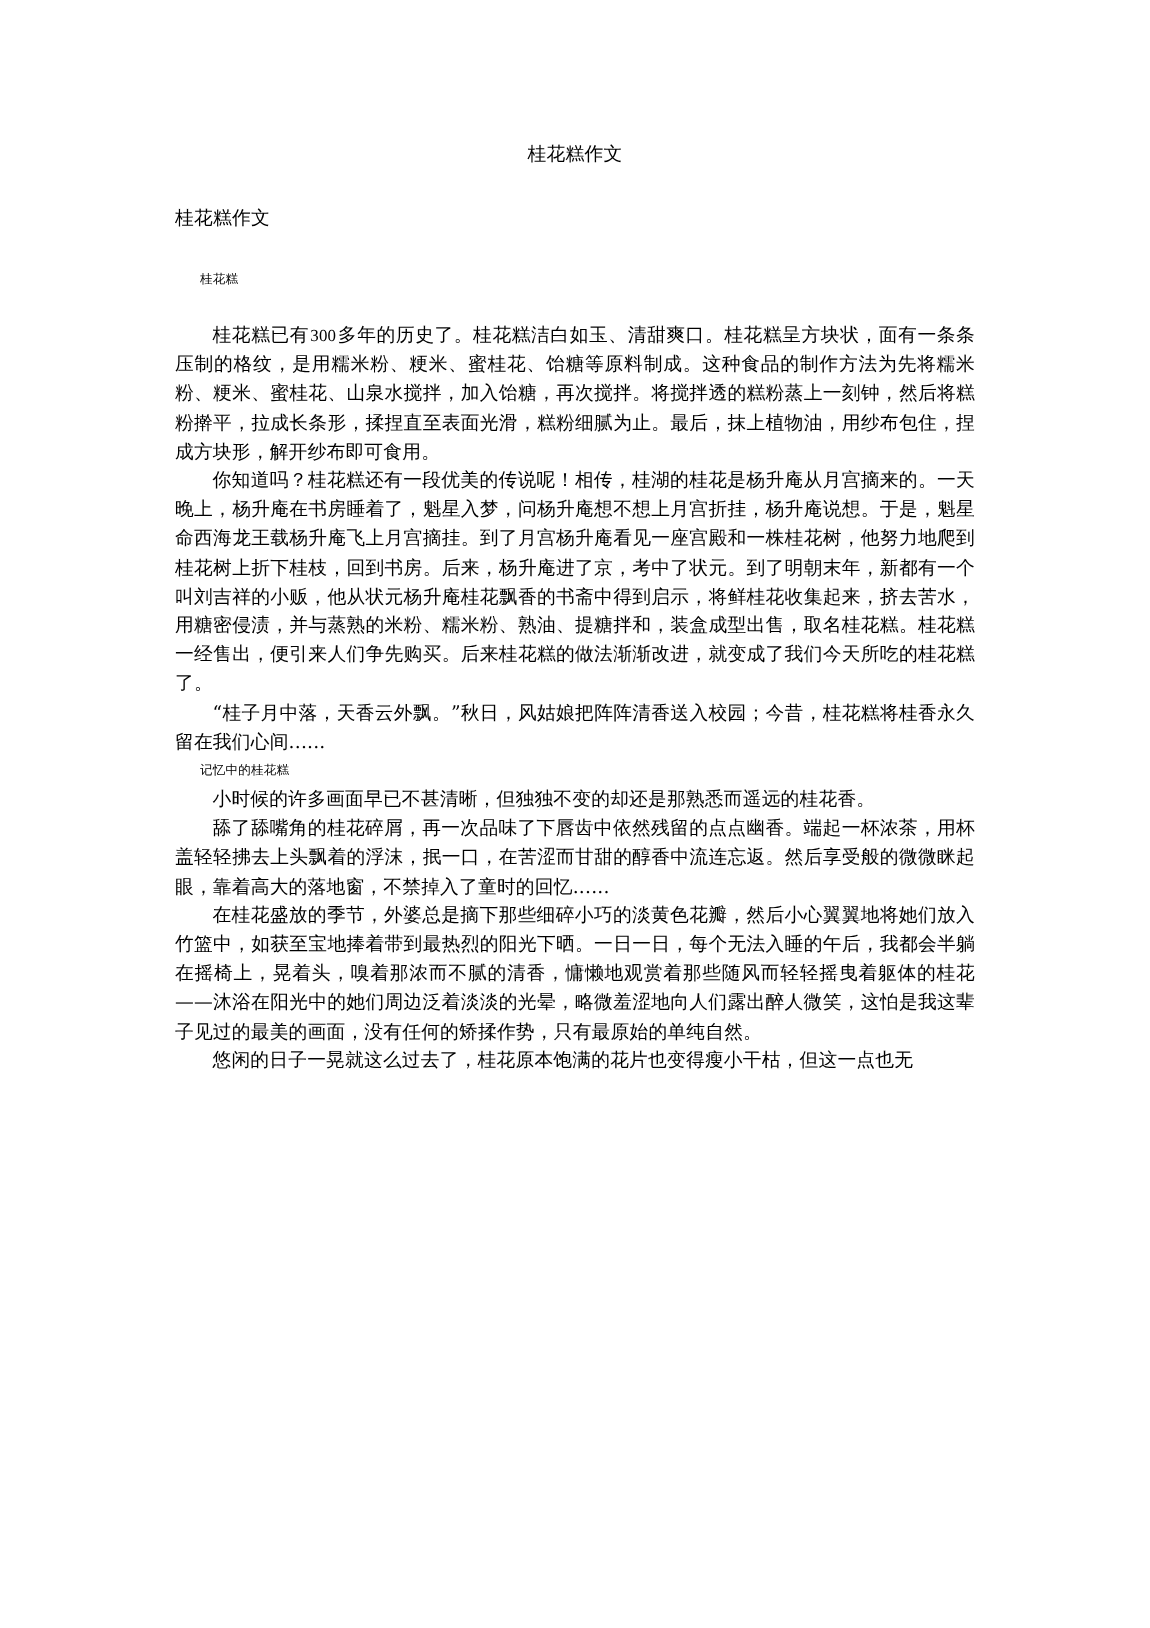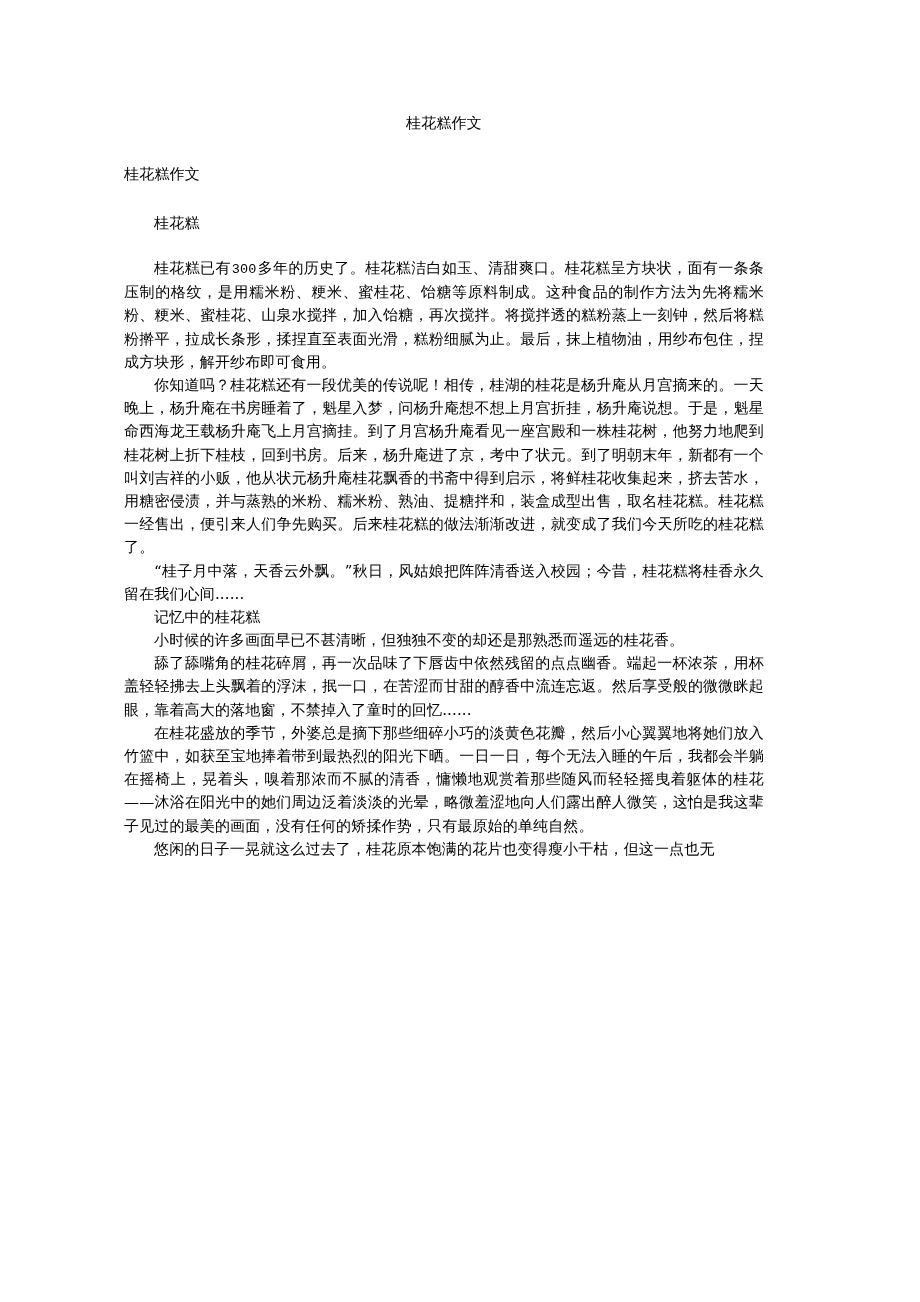--- a/index.html
+++ b/index.html
@@ -16,60 +16,60 @@
   }
   .page {
     position: relative;
     width: 920px;
     height: 1302px;
     background: #ffffff;
     box-sizing: border-box;
   }
   .content {
     position: absolute;
-    left: 124px;
+    left: 140px;
     top: 112px;
     width: 640px;
   }
   .doc-title {
     text-align: center;
     font-size: 15px;
     line-height: 23px;
     margin: 0 0 28px 0;
     letter-spacing: 0.2px;
   }
   .doc-subtitle {
     text-align: left;
     font-size: 15px;
     line-height: 23px;
     margin: 0 0 26px 0;
     letter-spacing: 0.2px;
   }
   .section-head {
-    font-size: 15px;
+    font-size: 10px;
     line-height: 23px;
     margin: 0 0 22px 0;
     text-indent: 2em;
     letter-spacing: 0.2px;
   }
   .section-head.tight {
     margin: 0 0 0 0;
   }
   p.para {
     font-size: 15px;
     line-height: 23.2px;
     margin: 0;
     text-indent: 2em;
     text-align: justify;
     text-justify: inter-character;
     letter-spacing: 0.15px;
     word-break: break-all;
   }
   .lat {
-    font-family: Liberation Mono, monospace;
+    font-family: Liberation Serif, serif;
     font-size: 13.5px;
     padding: 0 1px;
   }
 </style>
 </head>
 <body>
 
 <div class="page">
   <div class="content">
 

